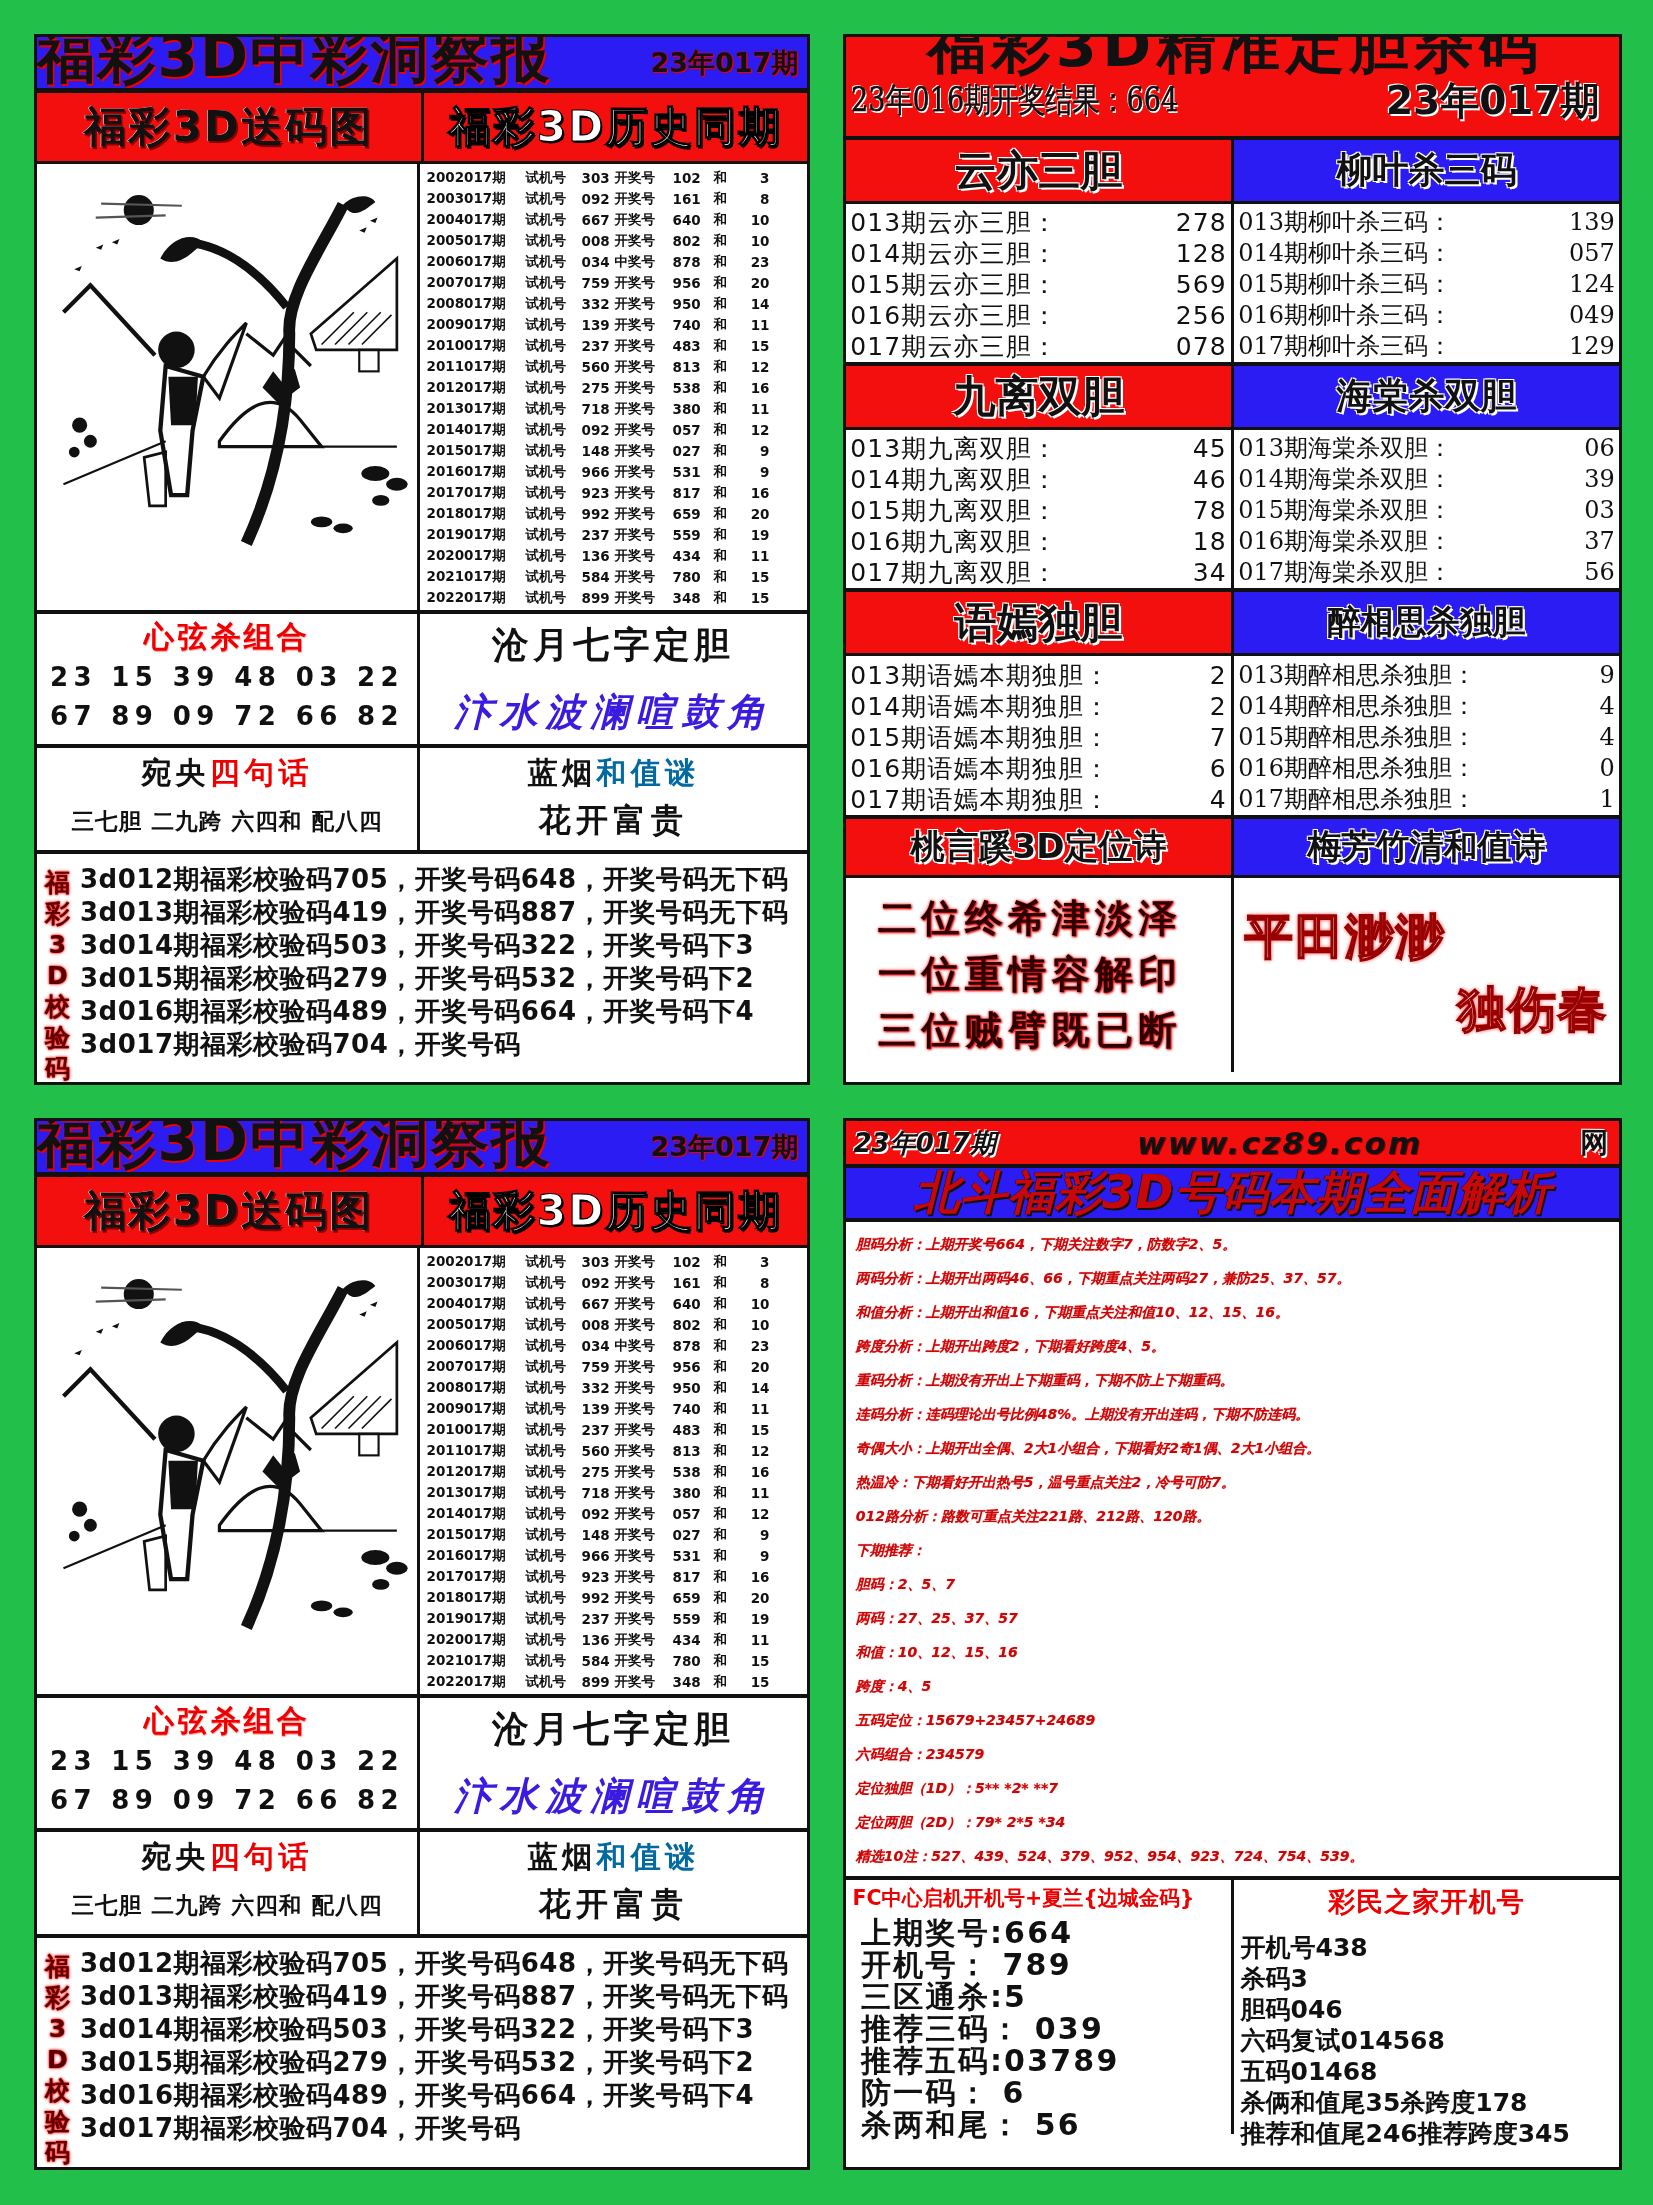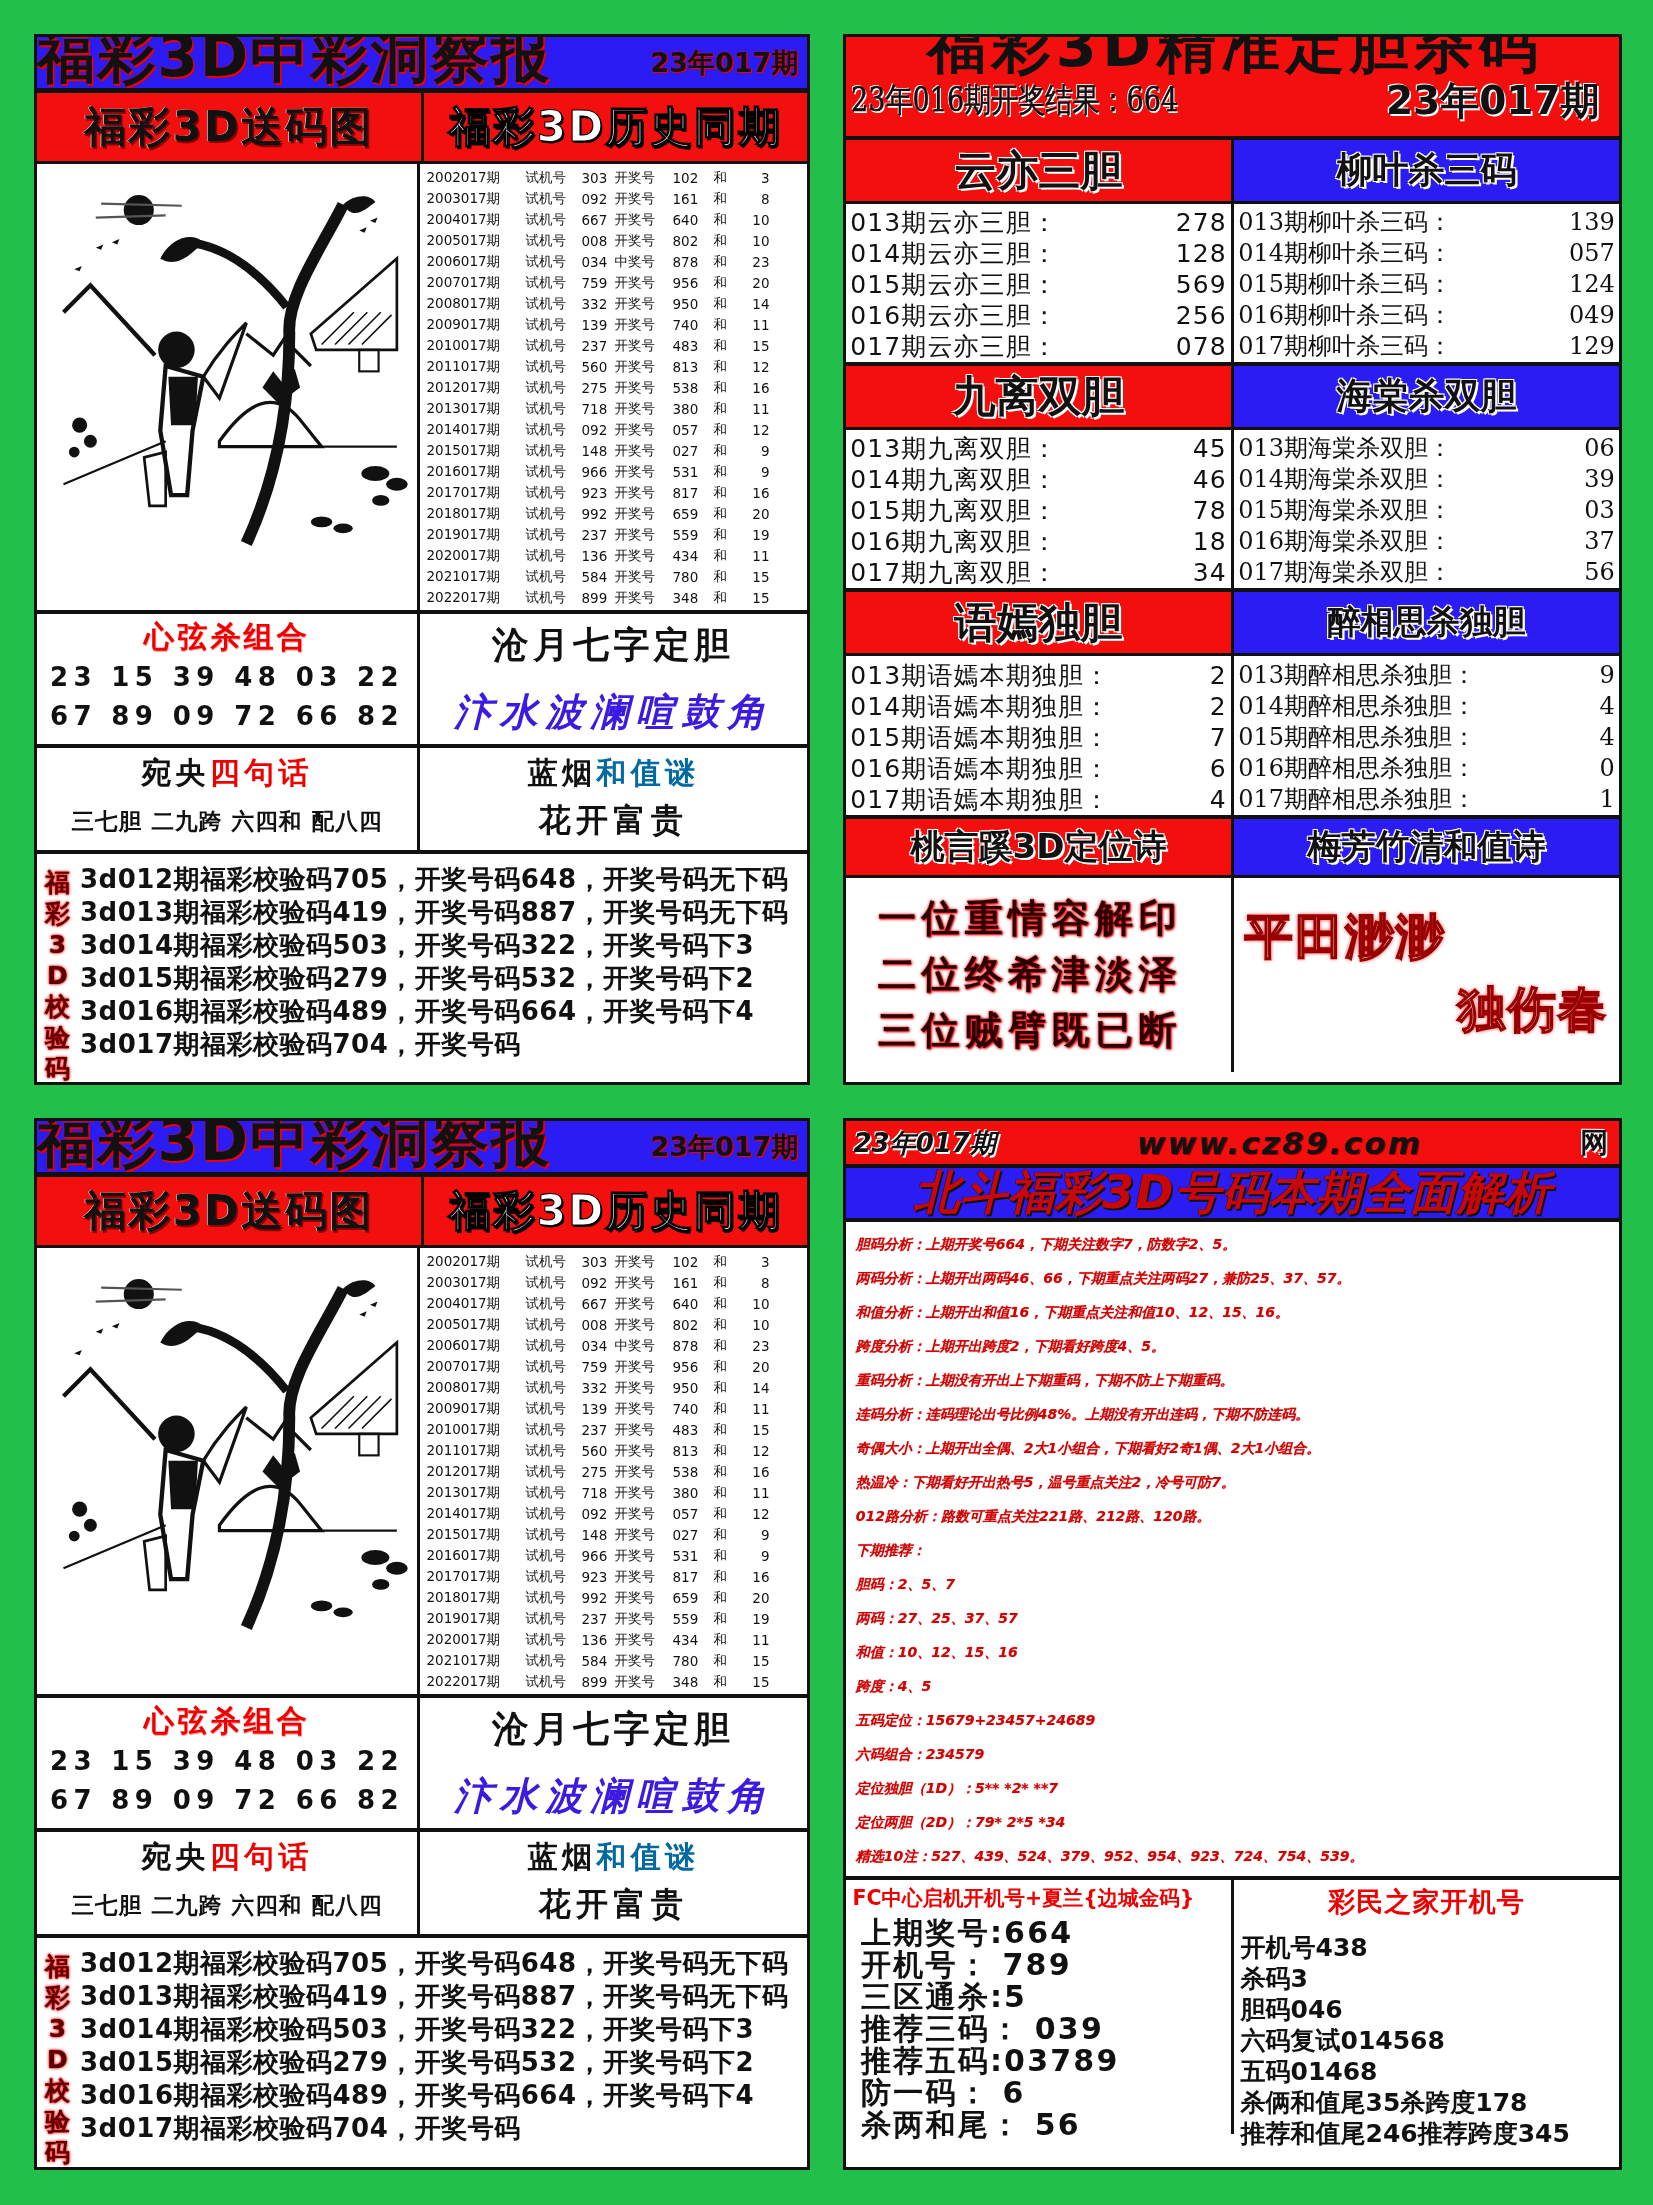--- a/index.html
+++ b/index.html
@@ -20,21 +20,21 @@
     text-shadow: 0 0 2.2px #e00, 1.1px 1.1px 0 #e00; }
   .lp-heads { display: flex; height: 71px; }
   .lp-heads .h { flex: 1; background: #f40f0f; display: flex; align-items: center; justify-content: center;
     font-size: 42px; font-weight: bold; letter-spacing: 2.2px; border-bottom: 3.2px solid #111; }
   .lp-heads .h1 { color: #111; text-shadow: 1.6px 1.6px 0 #8a0000, -0.5px -0.5px 0 #fff; border-right: 3.2px solid #111; }
   .lp-heads .h2 { color: #fff; -webkit-text-stroke: 1.1px #000; text-shadow: 1.6px 1.6px 0 #000; }
   .lp-mid { display: flex; height: 450px; border-bottom: 4.3px solid #111; }
   .lp-pic { width: 383px; border-right: 3.2px solid #111; display: flex; align-items: center; justify-content: center; }
   .lp-pic svg { width: 371px; height: 431px; }
   .lp-hist { flex: 1; padding: 3.2px 5.4px 0 6.5px; }
-  .hist-row { display: flex; font-size: 13.5px; font-weight: normal; height: 21px; align-items: center; color: #111; white-space: nowrap; }
+  .hist-row { display: flex; font-size: 13.5px; font-weight: bold; height: 21px; align-items: center; color: #111; white-space: nowrap; }
   .hist-row .c1 { width: 99px; }
   .hist-row .c2 { width: 56px; }
   .hist-row .c3 { width: 33px; }
   .hist-row .c4 { width: 58px; }
   .hist-row .c5 { width: 41px; }
   .hist-row .c6 { width: 26px; }
   .hist-row .c7 { width: 30px; text-align: right; }
 
   .lp-grid { display: grid; grid-template-columns: 383px 1fr; }
   .cell { border-right: 3.2px solid #111; border-bottom: 4.3px solid #111; text-align: center; }
@@ -574,22 +574,22 @@
           </div>
         </div>
       </div>
     </div>
   <div class="sec">
     <div>
       <div class="sec-head red" style="font-size:34px;height:59px">
           <span class="t">桃言蹊3D定位诗</span>
         </div>
       <div class="poem-body poem-l">
+        <div class="poem-line">二位终希津淡泽</div>
         <div class="poem-line">一位重情容解印</div>
-        <div class="poem-line">二位终希津淡泽</div>
         <div class="poem-line">三位贼臂既已断</div>
       </div>
     </div>
     <div>
       <div class="sec-head blue" style="font-size:34px;height:59px">
           <span class="t">梅芳竹清和值诗</span>
         </div>
       <div class="poem-body">
         <div class="poem-r1">平田渺渺</div>
         <div class="poem-r2">独伤春</div>

